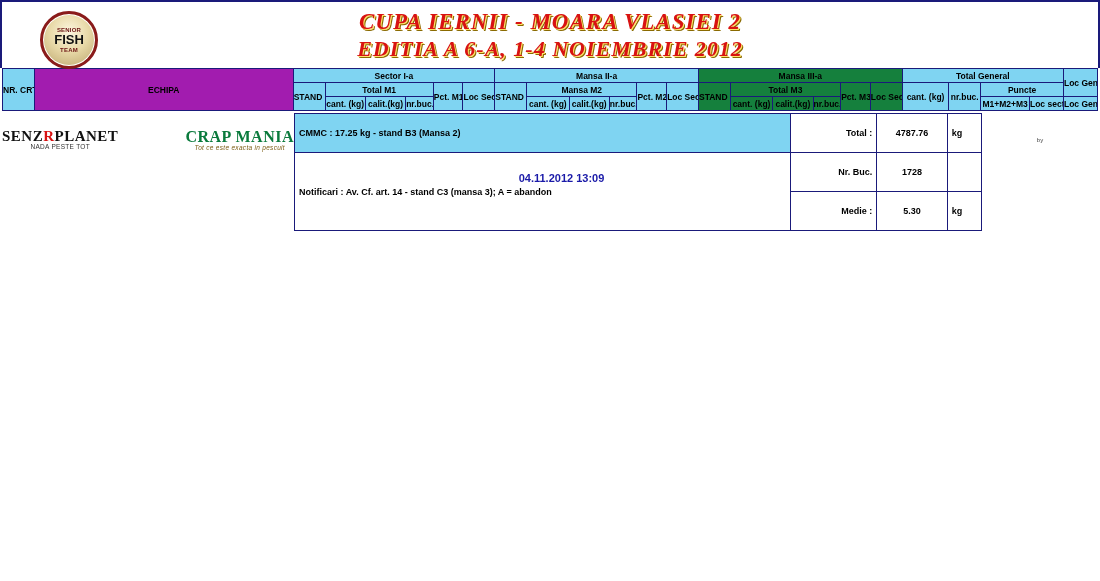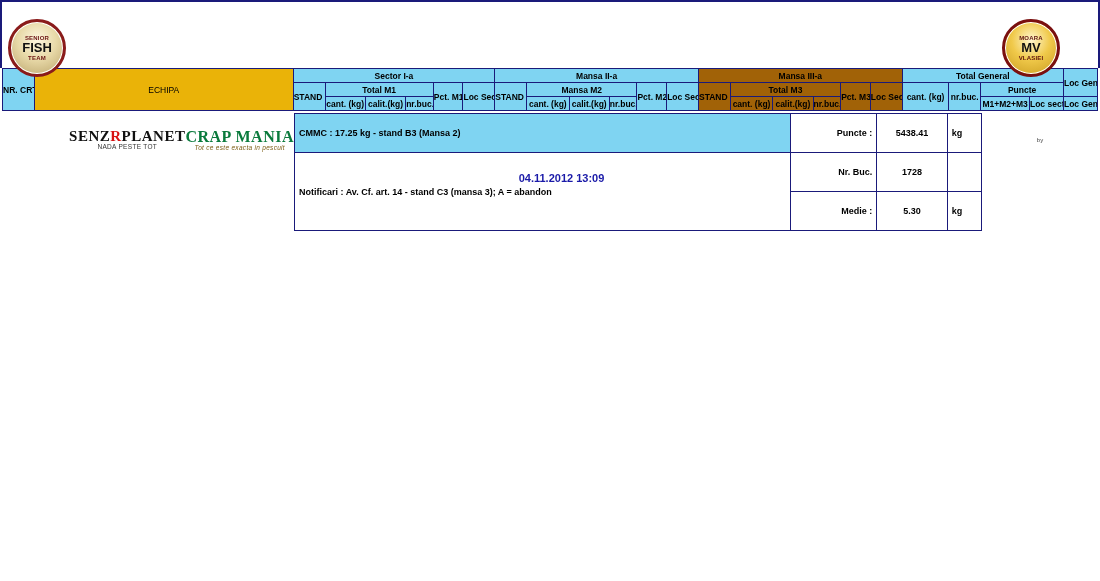--- a/index.html
+++ b/index.html
@@ -23,23 +23,23 @@
     height:68px;
     background:#ffffff;
     border:2px solid #1a1a7a;
     border-bottom:none;
     display:flex;
     align-items:center;
     justify-content:center;
   }
   .logo-left, .logo-right {
     position:absolute;
-    top:16px;
+    top:8px;
     width:90px; height:60px;
-    display:flex; align-items:center; justify-content:flex-start;
+    display:flex; align-items:center; justify-content:flex-end;
   }
   .logo-left { left:6px; }
   .logo-right { right:6px; }
   .badge-circle {
     width:58px;height:58px;border-radius:50%;
     background:radial-gradient(circle at 50% 35%, #fdf7e0 0%, #e8d9a8 45%, #b9a36a 100%);
     border:3px solid #8a1b1b;
     display:flex;flex-direction:column;align-items:center;justify-content:center;
     font-size:6px;font-weight:bold;color:#6a1212;line-height:1.05;text-align:center;
     box-shadow:0 0 0 1px #fff inset;
@@ -79,38 +79,38 @@
     font-size:8.5px;
     text-align:center;
     padding:0;
     height:14px;
     overflow:hidden;
     white-space:nowrap;
   }
   .hdr-grp { font-weight:bold; font-size:11px; }
   .hdr-sub { font-weight:bold; font-size:8px; }
   .hdr-nrcrt { background:#7fd4f2; font-weight:bold; font-size:9px; }
-  .hdr-echipa { background:#eab308; font-weight:normal; font-size:10px; }
+  .hdr-echipa { background:#a21caf; font-weight:bold; font-size:10px; }
   .grp-m1 { background:#7fd4f2; }
   .grp-m2 { background:#7fd4f2;margin-top:13px; }
-  .grp-m3 { background:#a16207; }
+  .grp-m3 { background:#15803d; }
   .grp-tot { background:#7fd4f2; }
   .grp-loc { background:#7fd4f2; }
 
   
   .footer {
     position:relative;
     display:flex;
     align-items:stretch;
     height:54px;
     margin:2px 2px 0 2px;
   }
   .footer-left {
     width:292px;
-    display:flex; align-items:center; justify-content:flex-end;
+    display:flex; align-items:center; justify-content:space-between;
     border:0;
   }
   .sponsor {
     text-align:center; line-height:1.0;
   }
   .sponsor .s1 { font-family:"Liberation Serif",serif; font-weight:bold; font-size:15px; color:#111; letter-spacing:.5px; }
   .sponsor .s1 em { color:#d81212; font-style:normal; }
   .sponsor .s2 { font-size:6.5px; color:#333; letter-spacing:.3px; }
   .sponsor.crap .s1 { color:#0a7a3c; font-size:16px; }
   .sponsor.crap .s2 { color:#7a5a10; font-style:italic; }
@@ -157,26 +157,23 @@
 <div id="page">
 
   <div class="header">
     <div class="logo-left">
       <div class="badge-circle">
         <div class="badge-top">SENIOR</div>
         <div class="badge-mid">FISH</div>
         <div class="badge-top">TEAM</div>
       </div>
     </div>
-    <div class="logo-right">
-      <div class="badge-circle right">
-        <div class="badge-top">MOARA</div>
-        <div class="badge-mid">MV</div>
-        <div class="badge-top">VLASIEI</div>
-      </div>
+    <div class="title-block">
+      <div class="title-1">CUPA IERNII - MOARA VLASIEI 2</div>
+      <div class="title-2">EDITIA  A 6-A, 1-4 NOIEMBRIE 2012</div>
     </div>
   </div>
 
   <table class="main">
     <colgroup>
       <col style="width:30px">
       <col style="width:244px">
       <col style="width:30px">
         <col style="width:38px">
         <col style="width:38px">
@@ -264,22 +261,22 @@
     <table class="notes">
       <colgroup>
         <col style="width:492px">
           <col style="width:86px">
           <col style="width:70px">
           <col style="width:34px">
       </colgroup>
       <tbody>
           <tr>
         <td class="notes-label" style="background:#7fd4f2;">CMMC :  17.25 kg - stand B3 (Mansa 2)</td>
-        <td class="notes-right">Puncte :</td>
-        <td class="notes-val">5438.41</td>
+        <td class="notes-right">Total :</td>
+        <td class="notes-val">4787.76</td>
         <td class="notes-unit">kg</td>
       </tr>
       <tr>
         <td class="notes-label" rowspan="2">Notificari : Av. Cf. art. 14 - stand C3 (mansa 3);  A = abandon</td>
         <td class="notes-right">Nr. Buc.</td>
         <td class="notes-val">1728</td>
         <td class="notes-unit"></td>
       </tr>
       <tr>
         <td class="notes-right">Medie :</td>

